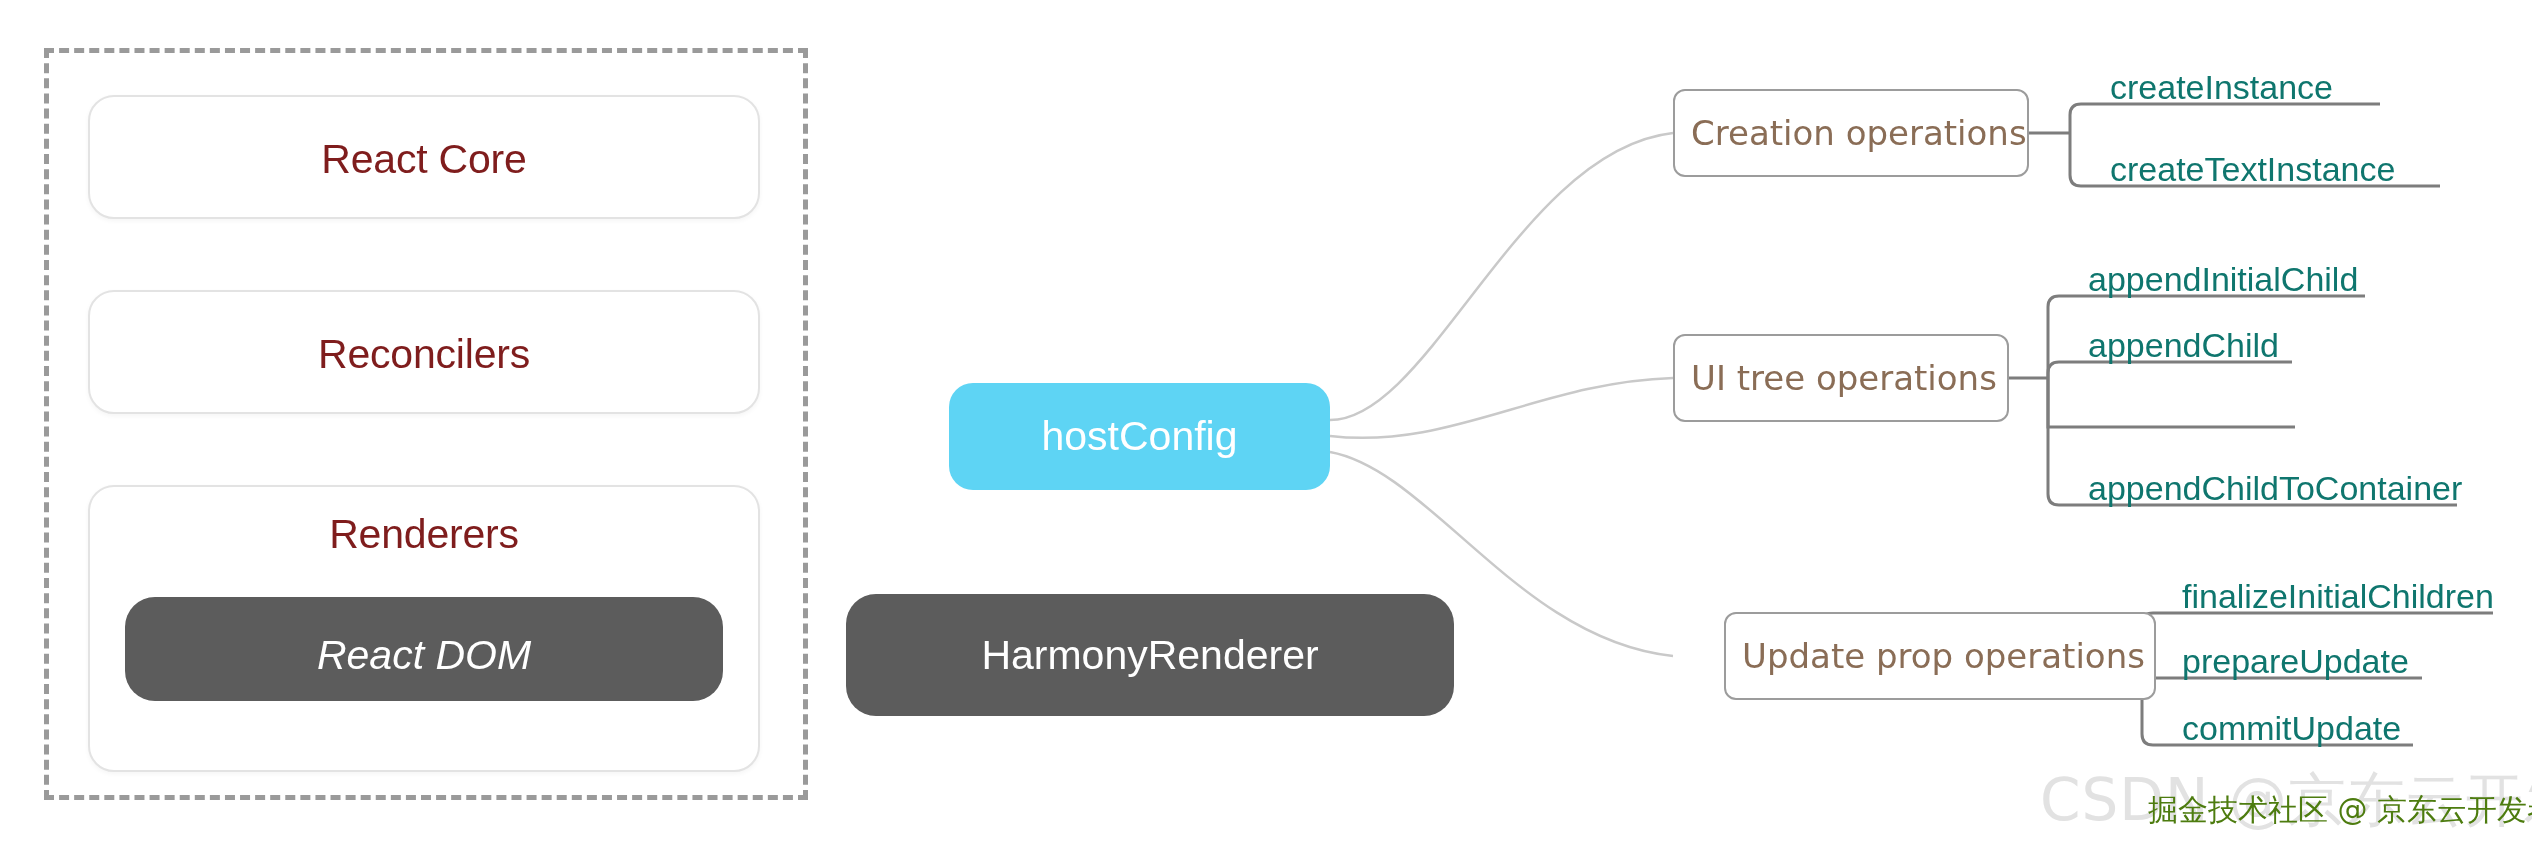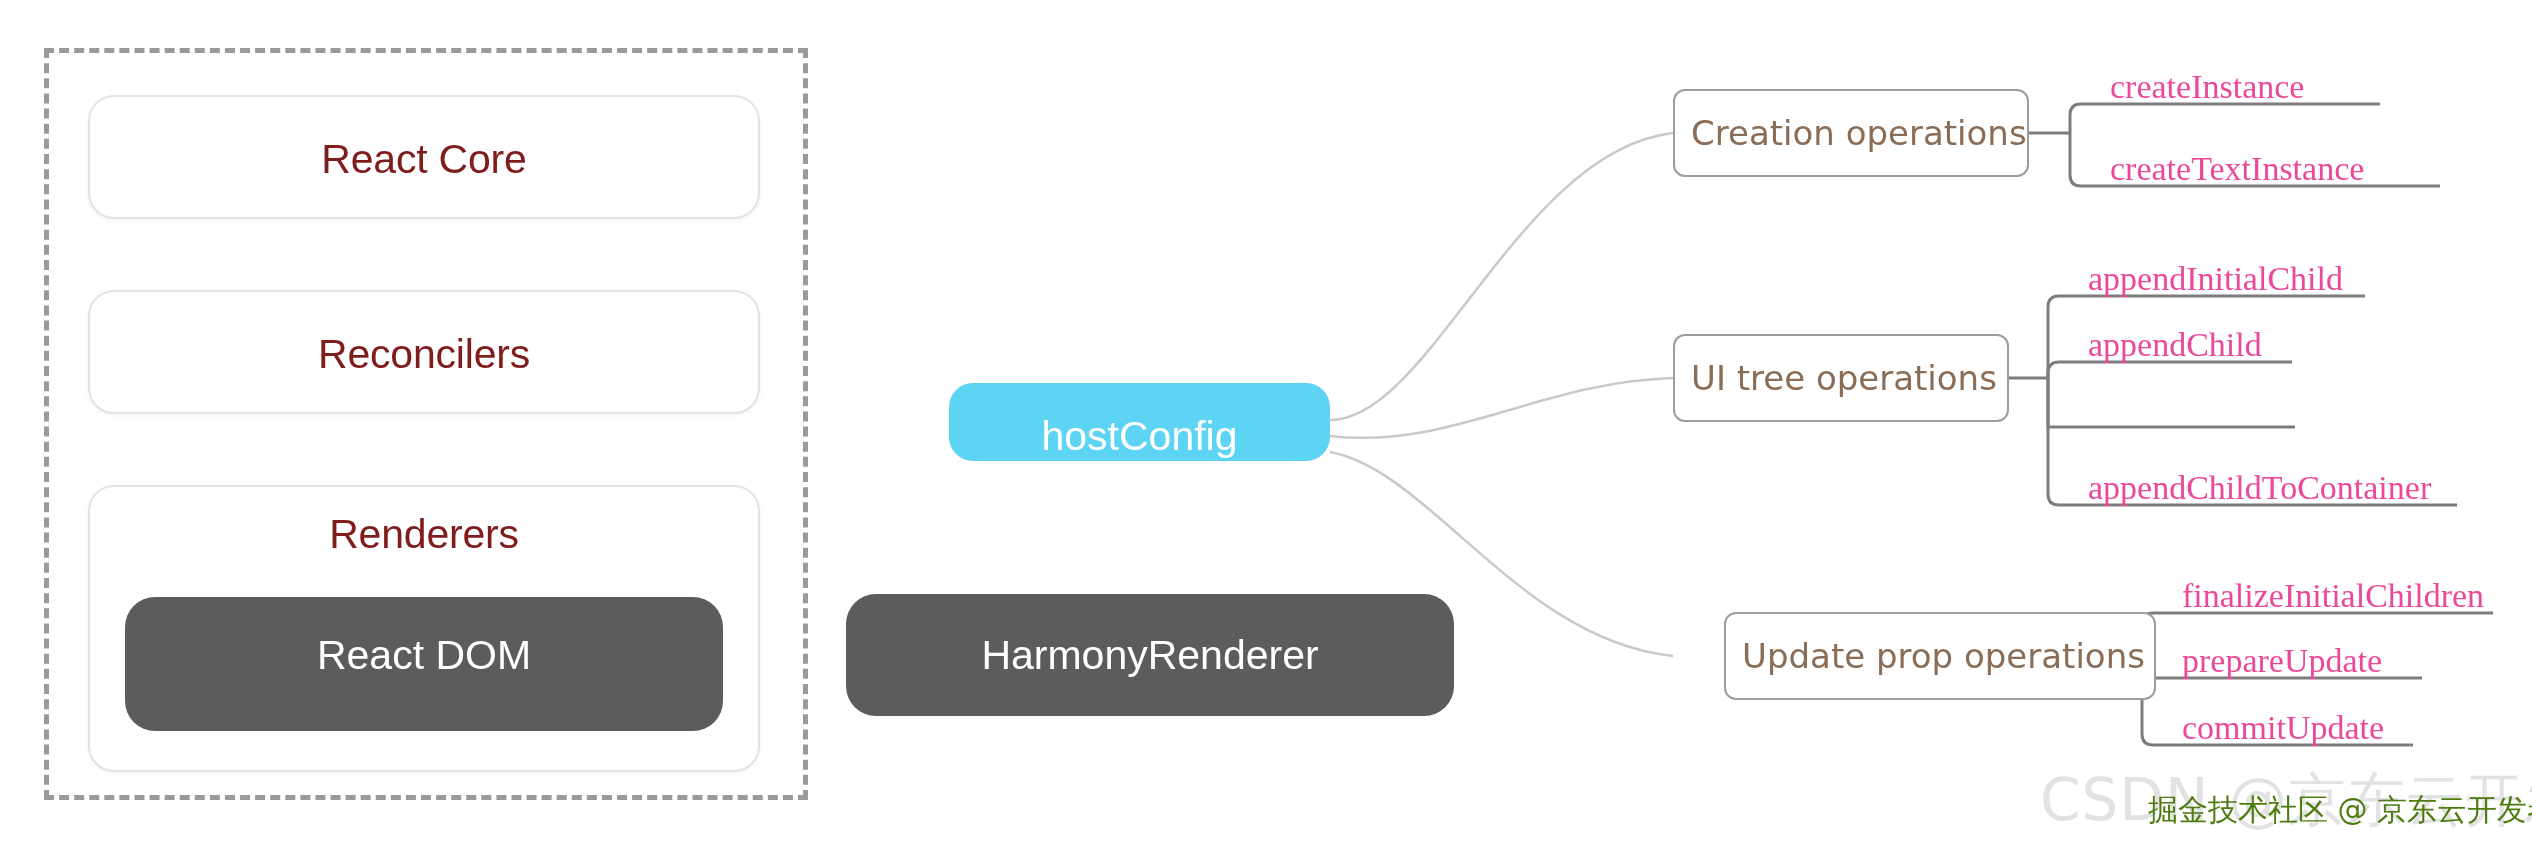--- a/index.html
+++ b/index.html
@@ -66,22 +66,23 @@
     box-sizing: border-box;
     color: #ffffff;
     font-size: 41px;
     text-align: center;
     white-space: nowrap;
   }
   #pill-react-dom {
     left: 125px;
     top: 597px;
     width: 598px;
-    height: 134px;
+    height: 104px;
     line-height: 116px;
+    font-style: italic;
   }
 
   
   #node-harmony {
     position: absolute;
     left: 846px;
     top: 594px;
     width: 608px;
     height: 122px;
     line-height: 122px;
@@ -92,21 +93,21 @@
     text-align: center;
     white-space: nowrap;
     box-sizing: border-box;
   }
 
   #node-hostconfig {
     position: absolute;
     left: 949px;
     top: 383px;
     width: 381px;
-    height: 78px;
+    height: 107px;
     line-height: 107px;
     background: #5ed4f4;
     border-radius: 24px;
     color: #ffffff;
     font-size: 41px;
     text-align: center;
     white-space: nowrap;
     box-sizing: border-box;
   }
 
@@ -134,24 +135,24 @@
     align-items: center;
     padding-left: 16px;
     font-family: "DejaVu Sans", sans-serif;
   }
   #branch-creation { left: 1673px; top: 89px;  width: 356px; height: 88px; }
   #branch-uitree   { left: 1673px; top: 334px; width: 336px; height: 88px; }
   #branch-update   { left: 1724px; top: 612px; width: 432px; height: 88px; }
 
   .leaf-label {
     position: absolute;
-    color: #ec4899;
+    color: #0f766e;
     font-size: 34px;
     white-space: nowrap;
-    font-family: Liberation Serif, serif;
+    font-family: Liberation Sans, sans-serif;
   }
 
   
   #watermark-csdn {
     position: absolute;
     left: 2040px;
     top: 762px;
     font-size: 58px;
     color: #e2e2e2;
     white-space: nowrap;

